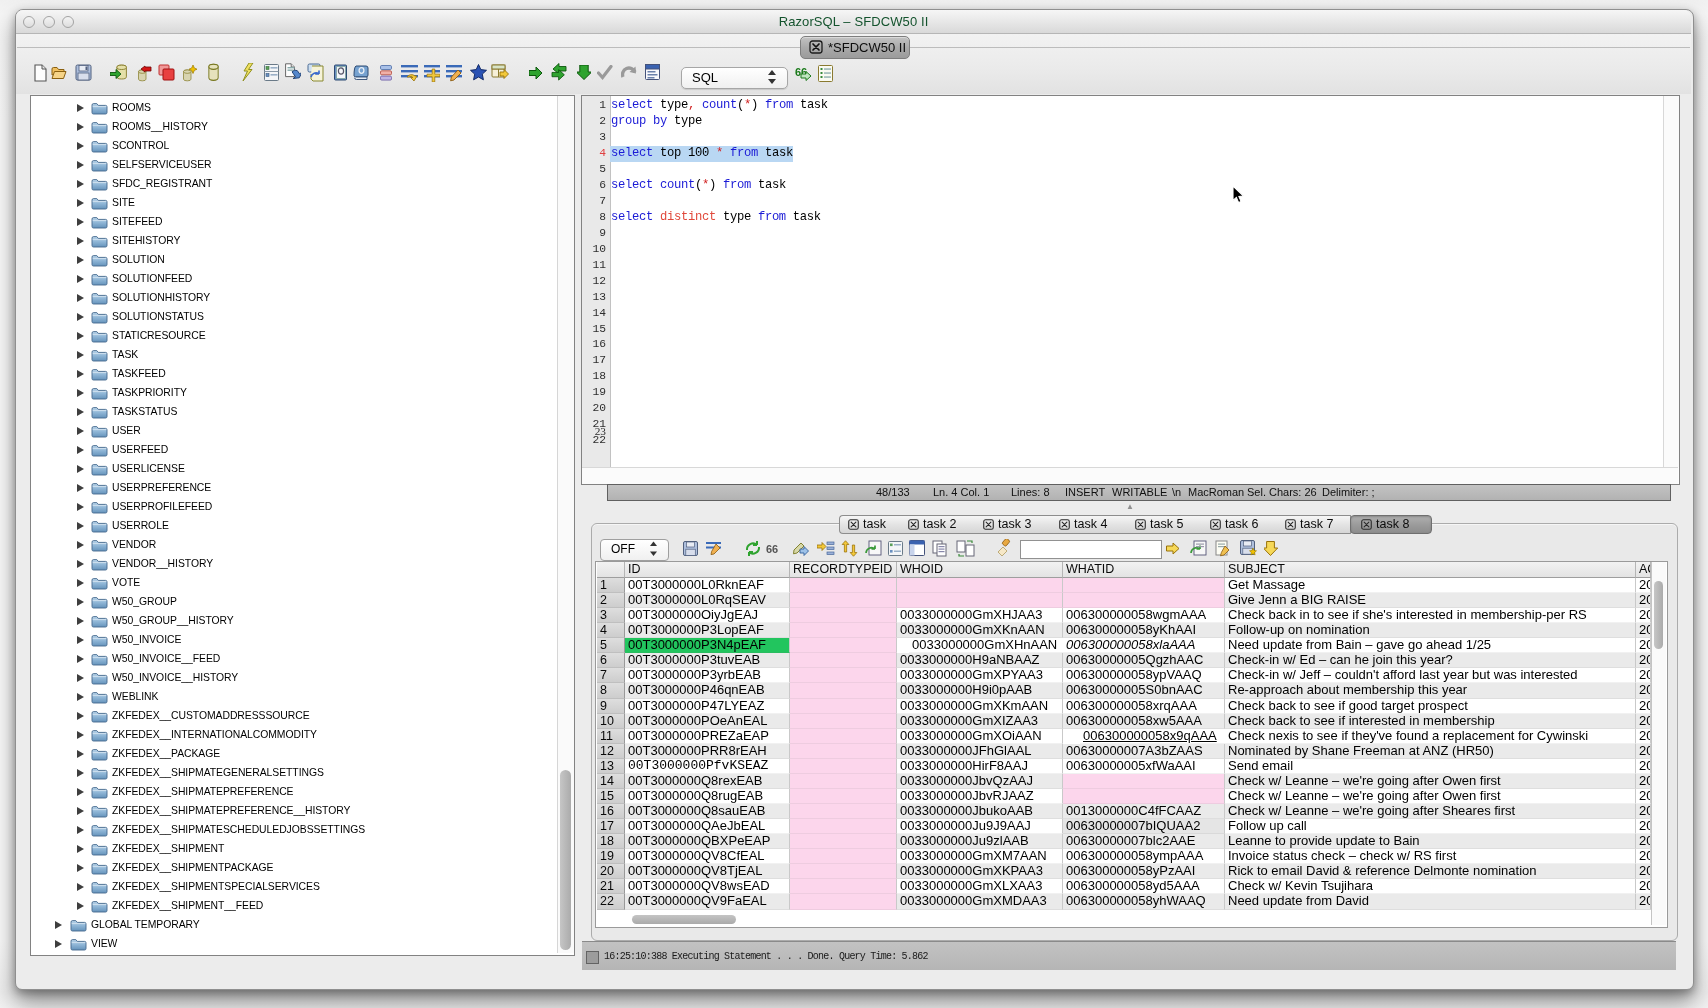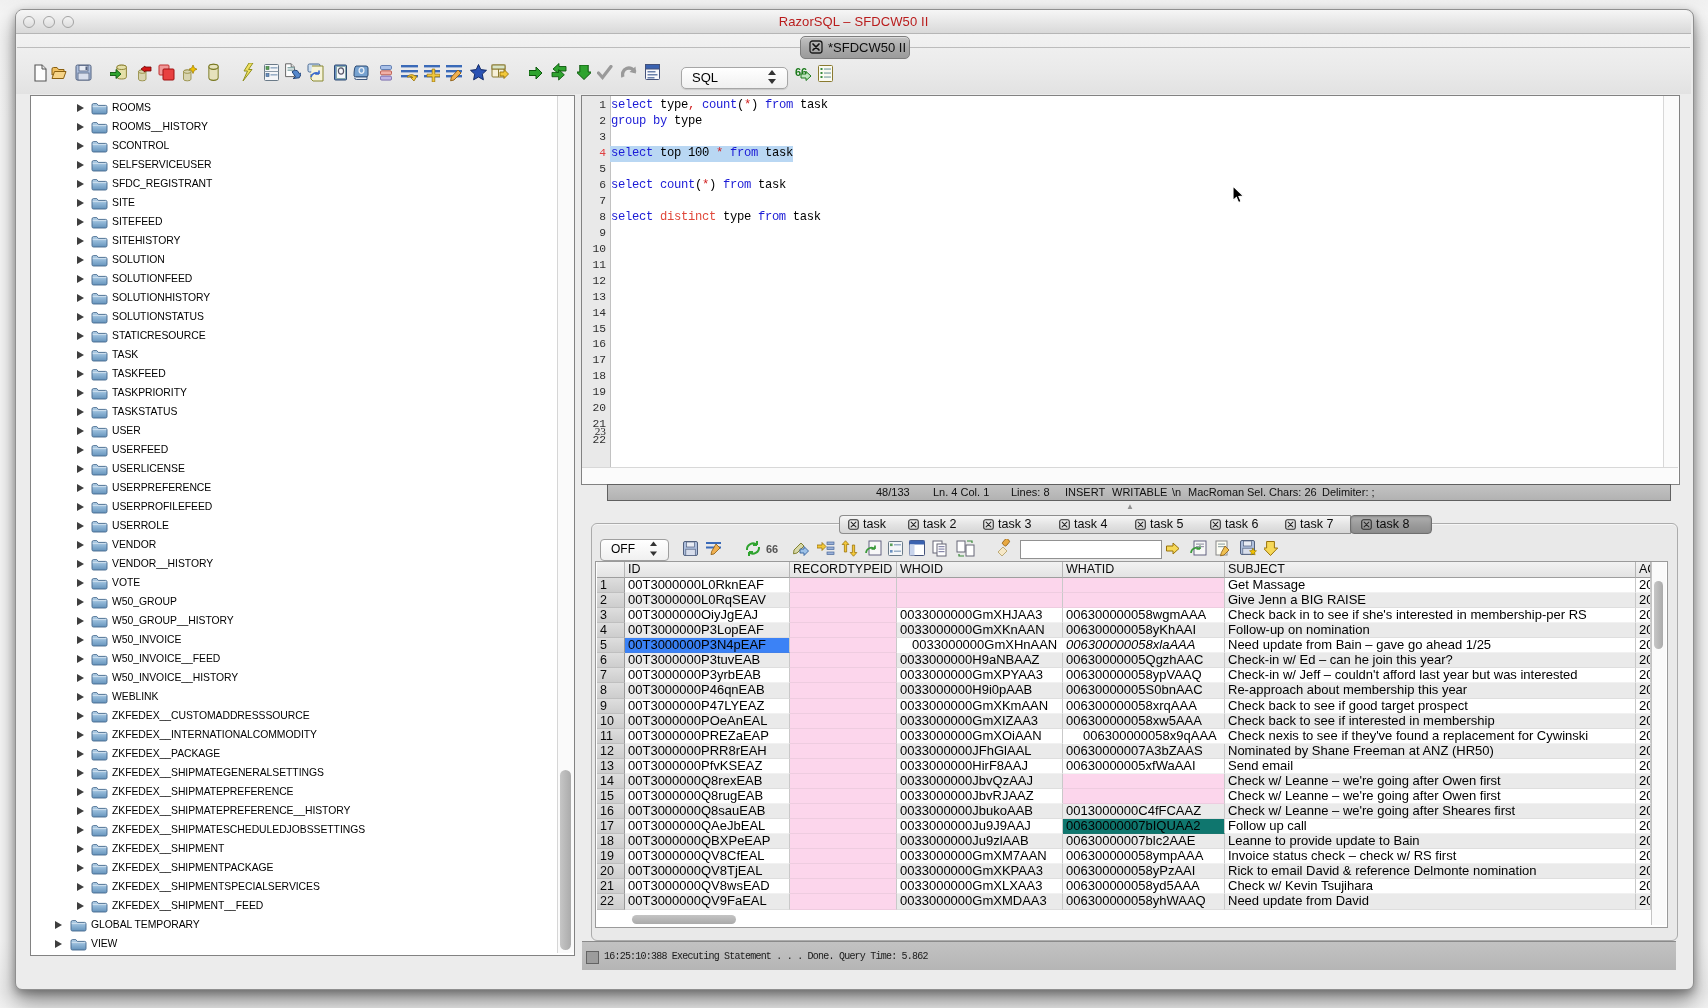--- a/index.html
+++ b/index.html
@@ -7,21 +7,21 @@
  font-family:"Liberation Sans",sans-serif;position:relative;}
 #win{position:absolute;left:15px;top:9px;width:1677px;height:979px;background:#ececec;
  border:1px solid #8f8f8f;border-radius:8px 8px 7px 7px;
  box-shadow:0 12px 22px rgba(0,0,0,.42),0 3px 8px rgba(0,0,0,.28);}
 #titlebar{position:absolute;left:16px;top:10px;width:1675px;height:23px;
  background:linear-gradient(180deg,#f6f6f6,#e9e9e9 45%,#d9d9d9);border-radius:7px 7px 0 0;
  border-bottom:1px solid #b6b6b6;}
 .tl{position:absolute;top:16px;width:10px;height:10px;border-radius:50%;
  border:1.4px solid #a3a3a3;background:linear-gradient(180deg,#f4f4f4,#dddddd);}
 #wtitle{position:absolute;left:15px;top:14px;width:1677px;text-align:center;
- font-size:13px;color:#b91c1c;letter-spacing:0.1px;}
+ font-size:13px;color:#14532d;letter-spacing:0.1px;}
 #tabrule{position:absolute;left:17px;top:47px;width:1673px;height:1px;background:#bcbcbc;}
 #doctab{position:absolute;left:800px;top:36px;width:108px;height:21px;border-radius:5px;
  background:linear-gradient(180deg,#c3c3c3,#aaaaaa 50%,#9b9b9b);border:1px solid #7e7e7e;
  box-shadow:inset 0 1px 0 rgba(255,255,255,.4);}
 #doctab span{position:absolute;left:27px;top:3px;font-size:13px;color:#0d0d0d;}
 .panelframe{position:absolute;border:1px solid #828282;background:#ffffff;
  box-shadow:inset 0 0 0 1px rgba(255,255,255,.55);}
 .treetxt{position:absolute;font-size:10.4px;color:#000;white-space:nowrap;letter-spacing:-0.05px;}
 .tri{position:absolute;width:0;height:0;border-left:7px solid #3e3e3e;
  border-top:4.5px solid transparent;border-bottom:4.5px solid transparent;}
@@ -1036,21 +1036,21 @@
 <div class="cell" style="left:1225px;top:608.14px;width:411px;height:15.07px;background:#ffffff;line-height:14.07px;">Check back in to see if she's interested in membership-per RS</div>
 <div class="cell" style="left:1636px;top:608.14px;width:15px;height:15.07px;background:#ffffff;line-height:14.07px;">200</div>
 <div class="rn" style="left:597px;top:623.21px;width:28px;height:15.07px;">4</div>
 <div class="cell" style="left:625px;top:623.21px;width:165px;height:15.07px;background:#eaeaea;line-height:14.07px;">00T3000000P3LopEAF</div>
 <div class="cell" style="left:790px;top:623.21px;width:107px;height:15.07px;background:#fcd6ec;line-height:14.07px;"></div>
 <div class="cell" style="left:897px;top:623.21px;width:166px;height:15.07px;background:#eaeaea;line-height:14.07px;">0033000000GmXKnAAN</div>
 <div class="cell" style="left:1063px;top:623.21px;width:162px;height:15.07px;background:#eaeaea;line-height:14.07px;">006300000058yKhAAI</div>
 <div class="cell" style="left:1225px;top:623.21px;width:411px;height:15.07px;background:#eaeaea;line-height:14.07px;">Follow-up on nomination</div>
 <div class="cell" style="left:1636px;top:623.21px;width:15px;height:15.07px;background:#eaeaea;line-height:14.07px;">200</div>
 <div class="rn" style="left:597px;top:638.28px;width:28px;height:15.07px;">5</div>
-<div class="cell" style="left:625px;top:638.28px;width:165px;height:15.07px;background:#3b82f6;line-height:14.07px;">00T3000000P3N4pEAF</div>
+<div class="cell" style="left:625px;top:638.28px;width:165px;height:15.07px;background:#22c55e;line-height:14.07px;">00T3000000P3N4pEAF</div>
 <div class="cell" style="left:790px;top:638.28px;width:107px;height:15.07px;background:#fcd6ec;line-height:14.07px;"></div>
 <div class="cell" style="left:897px;top:638.28px;width:166px;height:15.07px;background:#ffffff;line-height:14.07px;margin-left:12px;">0033000000GmXHnAAN</div>
 <div class="cell" style="left:1063px;top:638.28px;width:162px;height:15.07px;background:#ffffff;line-height:14.07px;font-style:italic;">006300000058xlaAAA</div>
 <div class="cell" style="left:1225px;top:638.28px;width:411px;height:15.07px;background:#ffffff;line-height:14.07px;">Need update from Bain – gave go ahead 1/25</div>
 <div class="cell" style="left:1636px;top:638.28px;width:15px;height:15.07px;background:#ffffff;line-height:14.07px;">200</div>
 <div class="rn" style="left:597px;top:653.35px;width:28px;height:15.07px;">6</div>
 <div class="cell" style="left:625px;top:653.35px;width:165px;height:15.07px;background:#eaeaea;line-height:14.07px;">00T3000000P3tuvEAB</div>
 <div class="cell" style="left:790px;top:653.35px;width:107px;height:15.07px;background:#fcd6ec;line-height:14.07px;"></div>
 <div class="cell" style="left:897px;top:653.35px;width:166px;height:15.07px;background:#eaeaea;line-height:14.07px;">0033000000H9aNBAAZ</div>
 <div class="cell" style="left:1063px;top:653.35px;width:162px;height:15.07px;background:#eaeaea;line-height:14.07px;">00630000005QgzhAAC</div>
@@ -1081,32 +1081,32 @@
 <div class="cell" style="left:625px;top:713.63px;width:165px;height:15.07px;background:#eaeaea;line-height:14.07px;">00T3000000POeAnEAL</div>
 <div class="cell" style="left:790px;top:713.63px;width:107px;height:15.07px;background:#fcd6ec;line-height:14.07px;"></div>
 <div class="cell" style="left:897px;top:713.63px;width:166px;height:15.07px;background:#eaeaea;line-height:14.07px;">0033000000GmXIZAA3</div>
 <div class="cell" style="left:1063px;top:713.63px;width:162px;height:15.07px;background:#eaeaea;line-height:14.07px;">006300000058xw5AAA</div>
 <div class="cell" style="left:1225px;top:713.63px;width:411px;height:15.07px;background:#eaeaea;line-height:14.07px;">Check back to see if interested in membership</div>
 <div class="cell" style="left:1636px;top:713.63px;width:15px;height:15.07px;background:#eaeaea;line-height:14.07px;">200</div>
 <div class="rn" style="left:597px;top:728.70px;width:28px;height:15.07px;">11</div>
 <div class="cell" style="left:625px;top:728.70px;width:165px;height:15.07px;background:#ffffff;line-height:14.07px;">00T3000000PREZaEAP</div>
 <div class="cell" style="left:790px;top:728.70px;width:107px;height:15.07px;background:#fcd6ec;line-height:14.07px;"></div>
 <div class="cell" style="left:897px;top:728.70px;width:166px;height:15.07px;background:#ffffff;line-height:14.07px;">0033000000GmXOiAAN</div>
-<div class="cell" style="left:1080px;top:728.70px;width:162px;height:15.07px;background:#ffffff;line-height:14.07px;">006300000058x9qAAA</div>
+<div class="cell" style="left:1080px;top:728.70px;width:162px;height:15.07px;background:#ffffff;line-height:14.07px;text-decoration:underline;">006300000058x9qAAA</div>
 <div class="cell" style="left:1225px;top:728.70px;width:411px;height:15.07px;background:#ffffff;line-height:14.07px;">Check nexis to see if they've found a replacement for Cywinski</div>
 <div class="cell" style="left:1636px;top:728.70px;width:15px;height:15.07px;background:#ffffff;line-height:14.07px;">200</div>
 <div class="rn" style="left:597px;top:743.77px;width:28px;height:15.07px;">12</div>
 <div class="cell" style="left:625px;top:743.77px;width:165px;height:15.07px;background:#eaeaea;line-height:14.07px;">00T3000000PRR8rEAH</div>
 <div class="cell" style="left:790px;top:743.77px;width:107px;height:15.07px;background:#fcd6ec;line-height:14.07px;"></div>
 <div class="cell" style="left:897px;top:743.77px;width:166px;height:15.07px;background:#eaeaea;line-height:14.07px;">0033000000JFhGlAAL</div>
 <div class="cell" style="left:1063px;top:743.77px;width:162px;height:15.07px;background:#eaeaea;line-height:14.07px;">00630000007A3bZAAS</div>
 <div class="cell" style="left:1225px;top:743.77px;width:411px;height:15.07px;background:#eaeaea;line-height:14.07px;">Nominated by Shane Freeman at ANZ (HR50)</div>
 <div class="cell" style="left:1636px;top:743.77px;width:15px;height:15.07px;background:#eaeaea;line-height:14.07px;">200</div>
 <div class="rn" style="left:597px;top:758.84px;width:28px;height:15.07px;">13</div>
-<div class="cell" style="left:625px;top:758.84px;width:165px;height:15.07px;background:#ffffff;line-height:14.07px;">00T3000000PfvKSEAZ</div>
+<div class="cell" style="left:625px;top:758.84px;width:165px;height:15.07px;background:#ffffff;line-height:14.07px;font-family:Liberation Mono, monospace;">00T3000000PfvKSEAZ</div>
 <div class="cell" style="left:790px;top:758.84px;width:107px;height:15.07px;background:#fcd6ec;line-height:14.07px;"></div>
 <div class="cell" style="left:897px;top:758.84px;width:166px;height:15.07px;background:#ffffff;line-height:14.07px;">0033000000HirF8AAJ</div>
 <div class="cell" style="left:1063px;top:758.84px;width:162px;height:15.07px;background:#ffffff;line-height:14.07px;">00630000005xfWaAAI</div>
 <div class="cell" style="left:1225px;top:758.84px;width:411px;height:15.07px;background:#ffffff;line-height:14.07px;">Send email</div>
 <div class="cell" style="left:1636px;top:758.84px;width:15px;height:15.07px;background:#ffffff;line-height:14.07px;">200</div>
 <div class="rn" style="left:597px;top:773.91px;width:28px;height:15.07px;">14</div>
 <div class="cell" style="left:625px;top:773.91px;width:165px;height:15.07px;background:#eaeaea;line-height:14.07px;">00T3000000Q8rexEAB</div>
 <div class="cell" style="left:790px;top:773.91px;width:107px;height:15.07px;background:#fcd6ec;line-height:14.07px;"></div>
 <div class="cell" style="left:897px;top:773.91px;width:166px;height:15.07px;background:#eaeaea;line-height:14.07px;">0033000000JbvQzAAJ</div>
 <div class="cell" style="left:1063px;top:773.91px;width:162px;height:15.07px;background:#fcd6ec;line-height:14.07px;"></div>
@@ -1123,21 +1123,21 @@
 <div class="cell" style="left:625px;top:804.05px;width:165px;height:15.07px;background:#eaeaea;line-height:14.07px;">00T3000000Q8sauEAB</div>
 <div class="cell" style="left:790px;top:804.05px;width:107px;height:15.07px;background:#fcd6ec;line-height:14.07px;"></div>
 <div class="cell" style="left:897px;top:804.05px;width:166px;height:15.07px;background:#eaeaea;line-height:14.07px;">0033000000JbukoAAB</div>
 <div class="cell" style="left:1063px;top:804.05px;width:162px;height:15.07px;background:#eaeaea;line-height:14.07px;">0013000000C4fFCAAZ</div>
 <div class="cell" style="left:1225px;top:804.05px;width:411px;height:15.07px;background:#eaeaea;line-height:14.07px;">Check w/ Leanne – we're going after Sheares first</div>
 <div class="cell" style="left:1636px;top:804.05px;width:15px;height:15.07px;background:#eaeaea;line-height:14.07px;">200</div>
 <div class="rn" style="left:597px;top:819.12px;width:28px;height:15.07px;">17</div>
 <div class="cell" style="left:625px;top:819.12px;width:165px;height:15.07px;background:#ffffff;line-height:14.07px;">00T3000000QAeJbEAL</div>
 <div class="cell" style="left:790px;top:819.12px;width:107px;height:15.07px;background:#fcd6ec;line-height:14.07px;"></div>
 <div class="cell" style="left:897px;top:819.12px;width:166px;height:15.07px;background:#ffffff;line-height:14.07px;">0033000000Ju9J9AAJ</div>
-<div class="cell" style="left:1063px;top:819.12px;width:162px;height:15.07px;background:#0f766e;line-height:14.07px;">00630000007bIQUAA2</div>
+<div class="cell" style="left:1063px;top:819.12px;width:162px;height:15.07px;background:#e5e5e5;line-height:14.07px;">00630000007bIQUAA2</div>
 <div class="cell" style="left:1225px;top:819.12px;width:411px;height:15.07px;background:#ffffff;line-height:14.07px;">Follow up call</div>
 <div class="cell" style="left:1636px;top:819.12px;width:15px;height:15.07px;background:#ffffff;line-height:14.07px;">200</div>
 <div class="rn" style="left:597px;top:834.19px;width:28px;height:15.07px;">18</div>
 <div class="cell" style="left:625px;top:834.19px;width:165px;height:15.07px;background:#eaeaea;line-height:14.07px;">00T3000000QBXPeEAP</div>
 <div class="cell" style="left:790px;top:834.19px;width:107px;height:15.07px;background:#fcd6ec;line-height:14.07px;"></div>
 <div class="cell" style="left:897px;top:834.19px;width:166px;height:15.07px;background:#eaeaea;line-height:14.07px;">0033000000Ju9zlAAB</div>
 <div class="cell" style="left:1063px;top:834.19px;width:162px;height:15.07px;background:#eaeaea;line-height:14.07px;">00630000007blc2AAE</div>
 <div class="cell" style="left:1225px;top:834.19px;width:411px;height:15.07px;background:#eaeaea;line-height:14.07px;">Leanne to provide update to Bain</div>
 <div class="cell" style="left:1636px;top:834.19px;width:15px;height:15.07px;background:#eaeaea;line-height:14.07px;">200</div>
 <div class="rn" style="left:597px;top:849.26px;width:28px;height:15.07px;">19</div>

